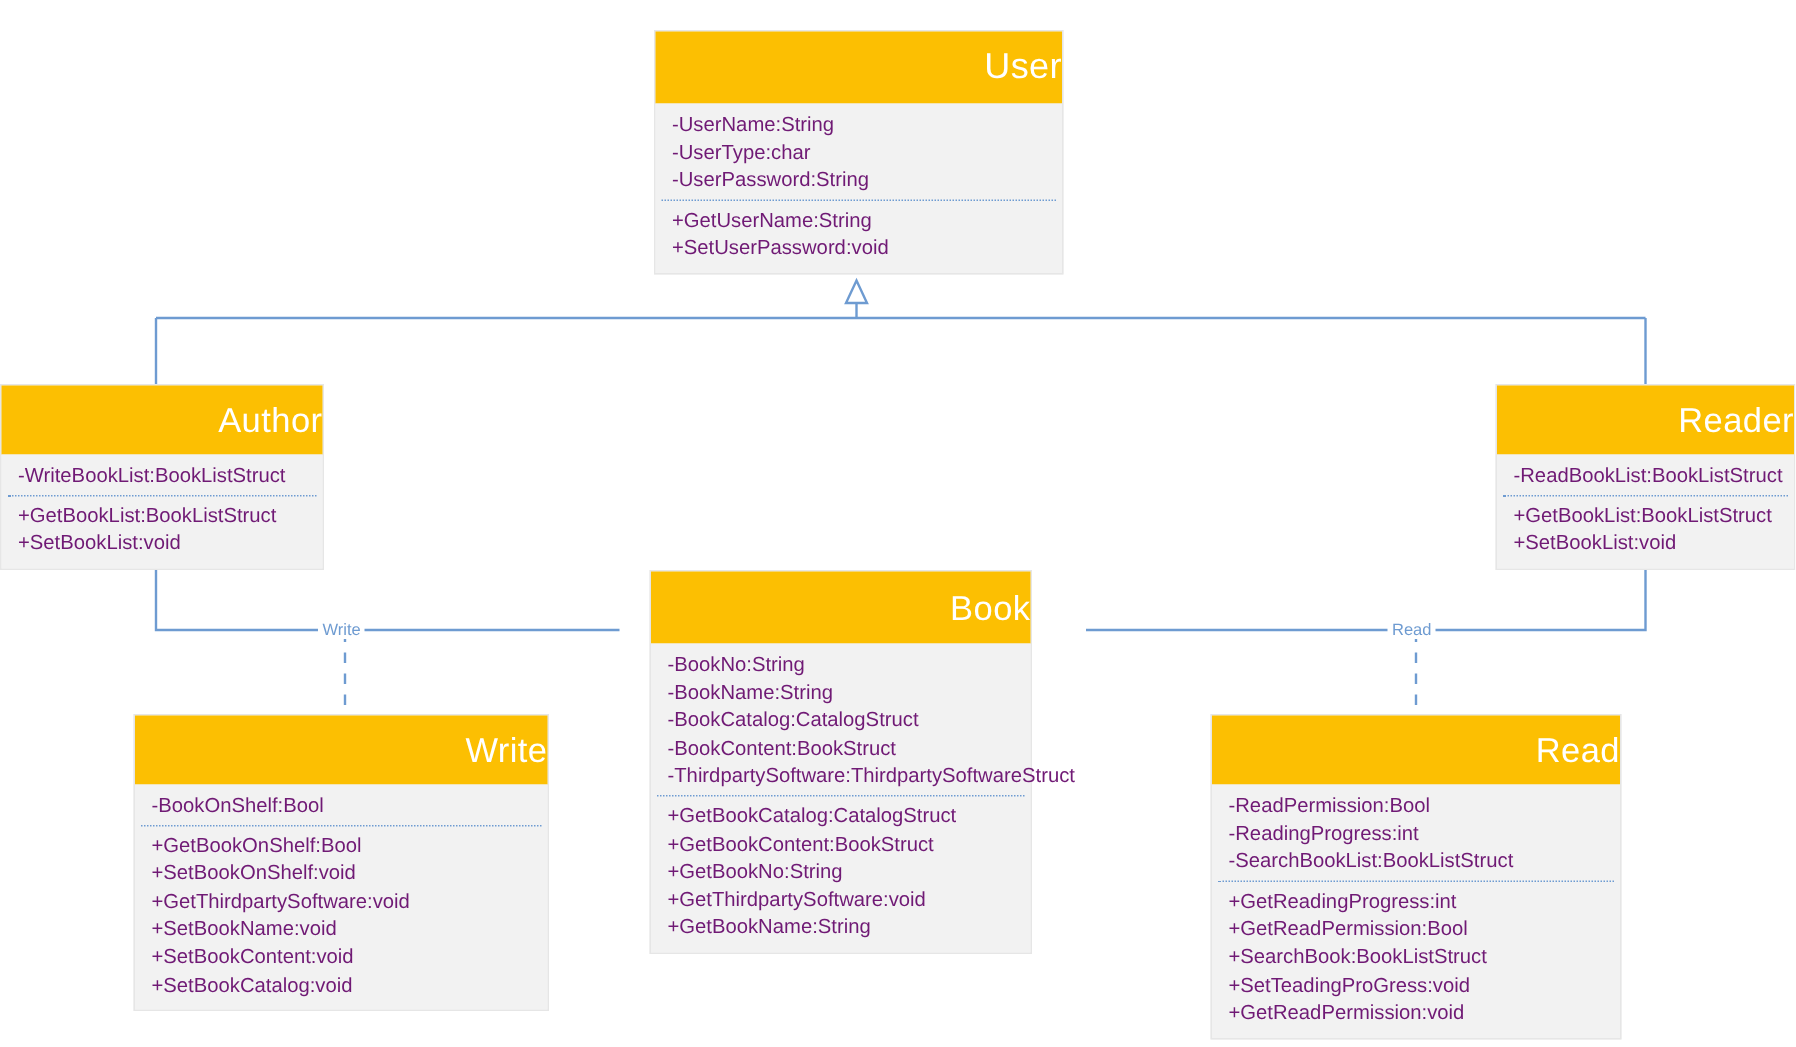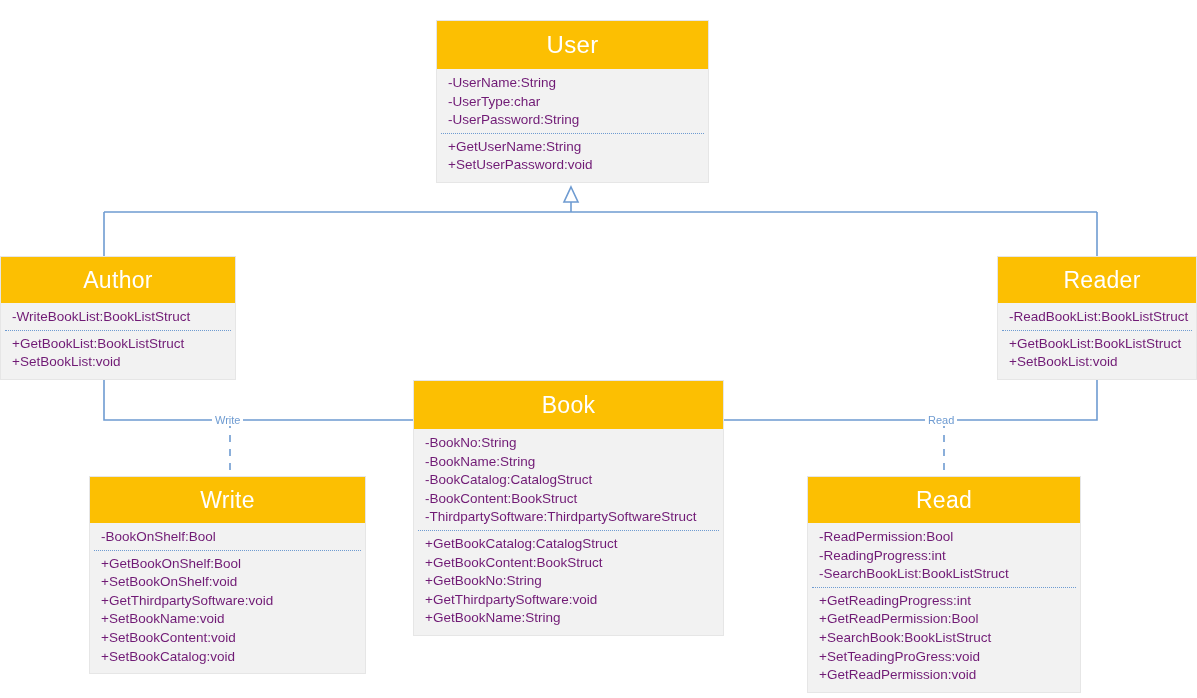--- a/index.html
+++ b/index.html
@@ -53,21 +53,21 @@
   
   .uml-class {
     position: absolute;
     box-sizing: border-box;
     background: #f2f2f2;
     border: 1px solid #e6e6e6;
   }
   .uml-header {
     background: #fcbf02;
     color: #ffffff;
-    text-align: center;
+    text-align: right;
     font-weight: 400;
     letter-spacing: .3px;
     box-sizing: border-box;
   }
   .uml-body {
     box-sizing: border-box;
     padding: 5px 0 7px 0;
     background: #f2f2f2;
   }
   .uml-section {
@@ -119,21 +119,21 @@
         <div class="uml-member">-UserPassword:String</div>
       </div>
       <div class="uml-sep"></div>
       <div class="uml-section">
         <div class="uml-member">+GetUserName:String</div>
         <div class="uml-member">+SetUserPassword:void</div>
       </div>
     </div>
   </div>
 
-  <div class="uml-class" style="left:0px; top:256px; width:236px;">
+  <div class="uml-class" style="left:0px; top:256px; width:216px;">
     <div class="uml-header" style="height:46px; line-height:46px; font-size:23px;">Author</div>
     <div class="uml-body">
       <div class="uml-section">
         <div class="uml-member">-WriteBookList:BookListStruct</div>
       </div>
       <div class="uml-sep"></div>
       <div class="uml-section">
         <div class="uml-member">+GetBookList:BookListStruct</div>
         <div class="uml-member">+SetBookList:void</div>
       </div>
@@ -147,21 +147,21 @@
         <div class="uml-member">-ReadBookList:BookListStruct</div>
       </div>
       <div class="uml-sep"></div>
       <div class="uml-section">
         <div class="uml-member">+GetBookList:BookListStruct</div>
         <div class="uml-member">+SetBookList:void</div>
       </div>
     </div>
   </div>
 
-  <div class="uml-class" style="left:413px; top:380px; width:311px;">
+  <div class="uml-class" style="left:433px; top:380px; width:255px;">
     <div class="uml-header" style="height:48px; line-height:48px; font-size:23px;">Book</div>
     <div class="uml-body">
       <div class="uml-section">
         <div class="uml-member">-BookNo:String</div>
         <div class="uml-member">-BookName:String</div>
         <div class="uml-member">-BookCatalog:CatalogStruct</div>
         <div class="uml-member">-BookContent:BookStruct</div>
         <div class="uml-member">-ThirdpartySoftware:ThirdpartySoftwareStruct</div>
       </div>
       <div class="uml-sep"></div>

